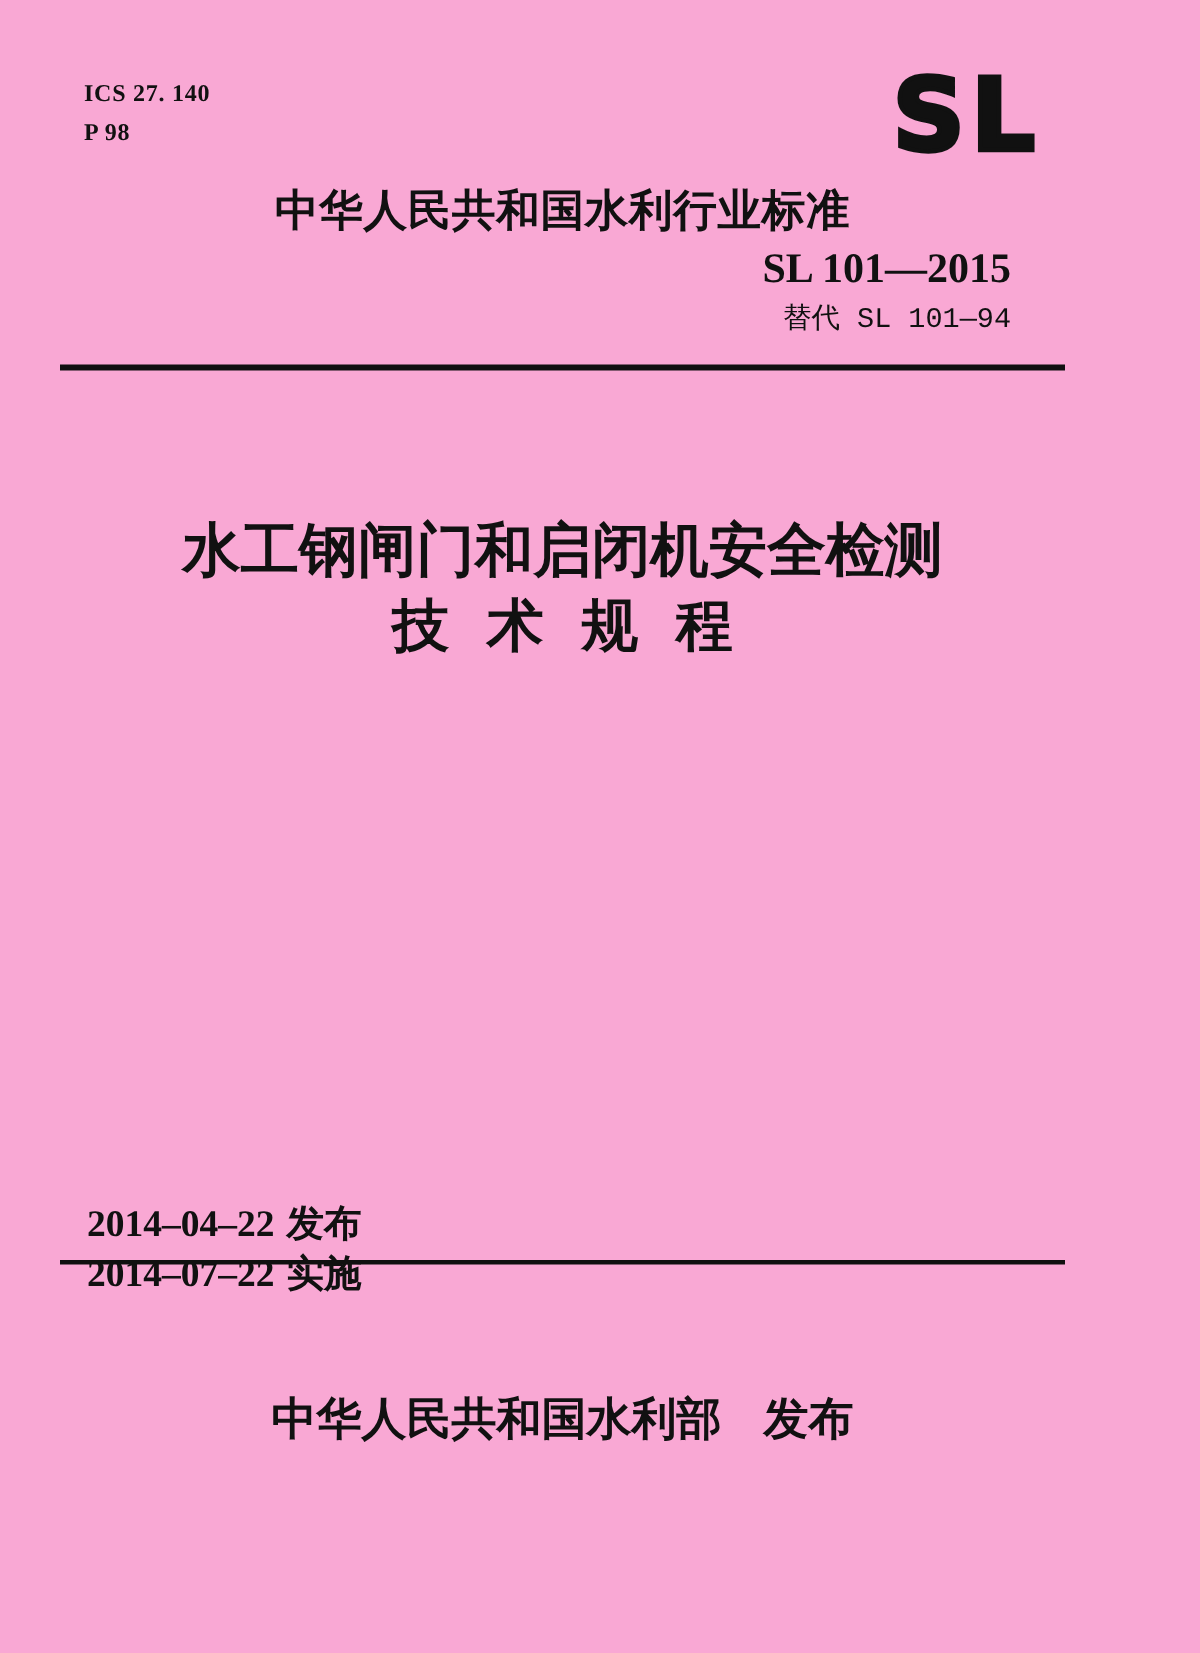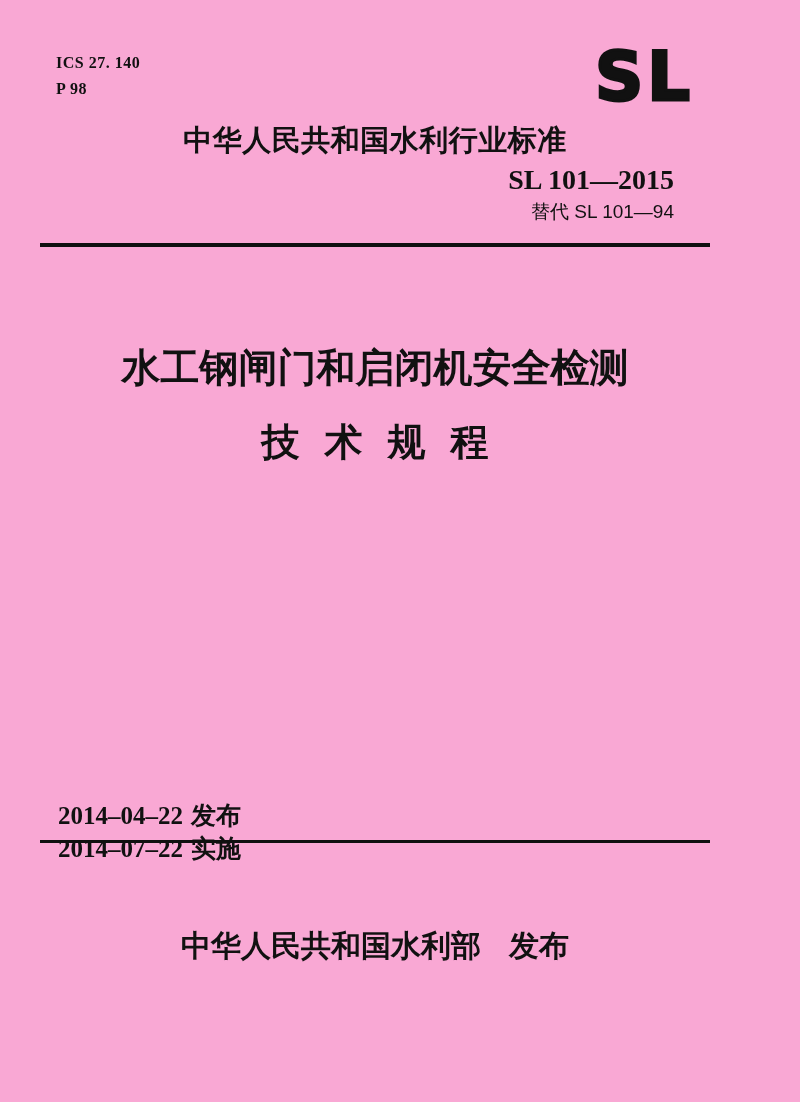--- a/index.html
+++ b/index.html
@@ -65,21 +65,21 @@
     font-size: 28px;
     font-weight: bold;
     font-family: "Liberation Serif", serif;
   }
 
   .replaces {
     position: absolute;
     right: 126px;
     top: 199px;
     font-size: 19px;
-    font-family: Liberation Sans, sans-serif;
+    font-family: Liberation Mono, monospace;
   }
 
   .rule {
     position: absolute;
     left: 40px;
     width: 670px;
     background: #101010;
   }
   .rule-top { top: 243px; height: 4px; }
   .rule-bottom { top: 840px; height: 3px; }
@@ -90,21 +90,20 @@
     font-size: 39px;
     font-weight: bold;
     line-height: 44px;
   }
   .title-cn-2 {
     top: 396px;
     font-family: "Liberation Sans", sans-serif;
     font-size: 38px;
     font-weight: bold;
     line-height: 44px;
-    margin-top: 24px;
   }
   .title-cn-2 .spread {
     letter-spacing: 25px;
     margin-right: -25px;
   }
 
   .title-en {
     top: 461px;
     font-size: 25px;
     font-weight: bold;

